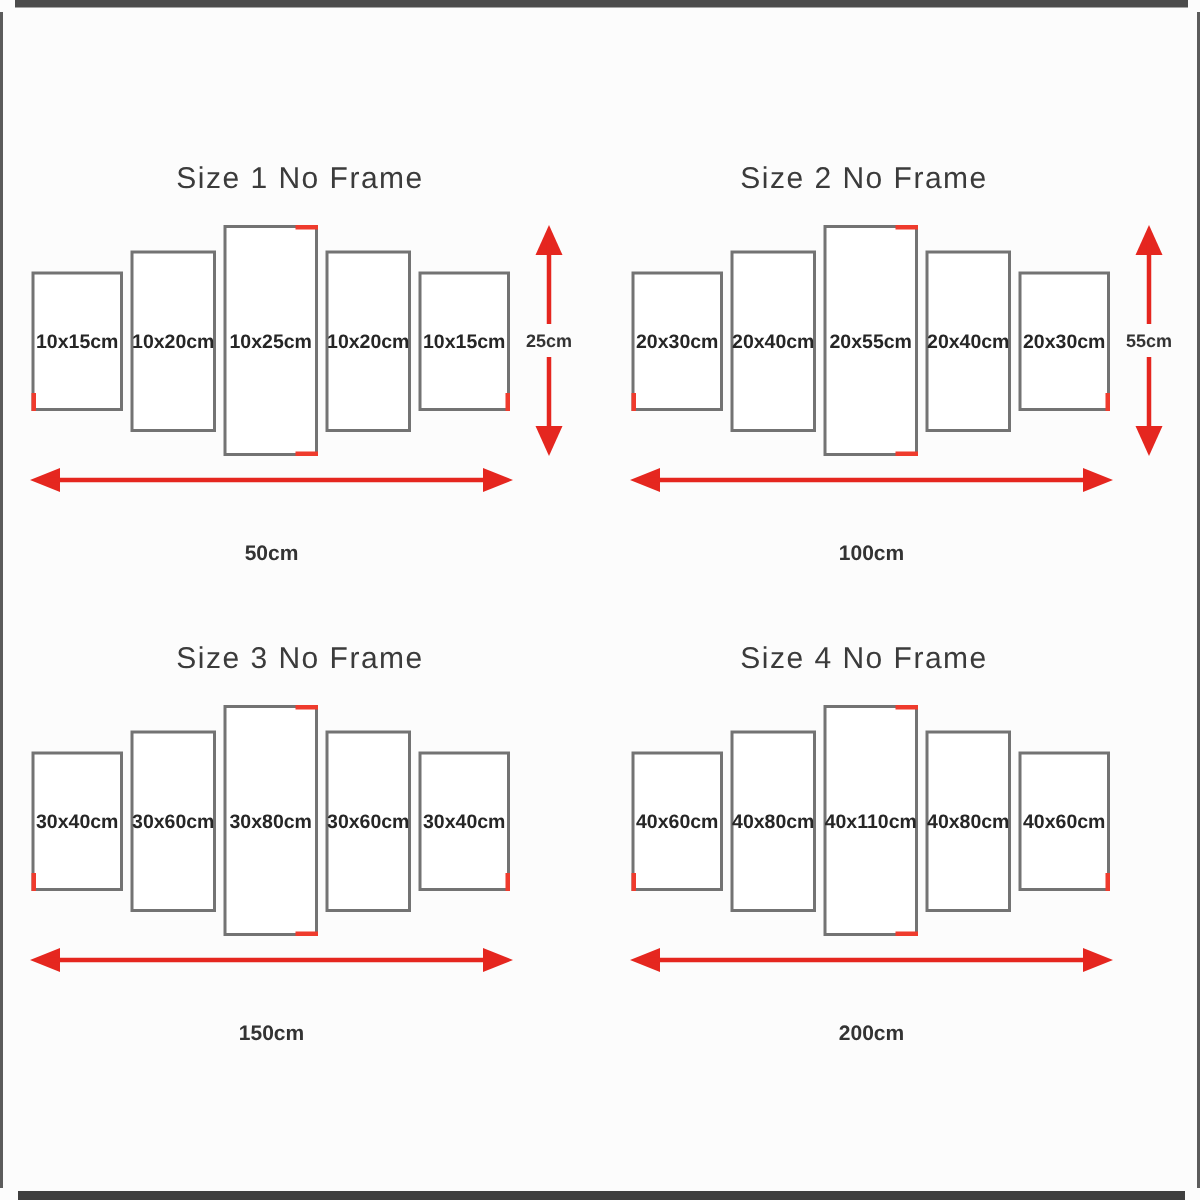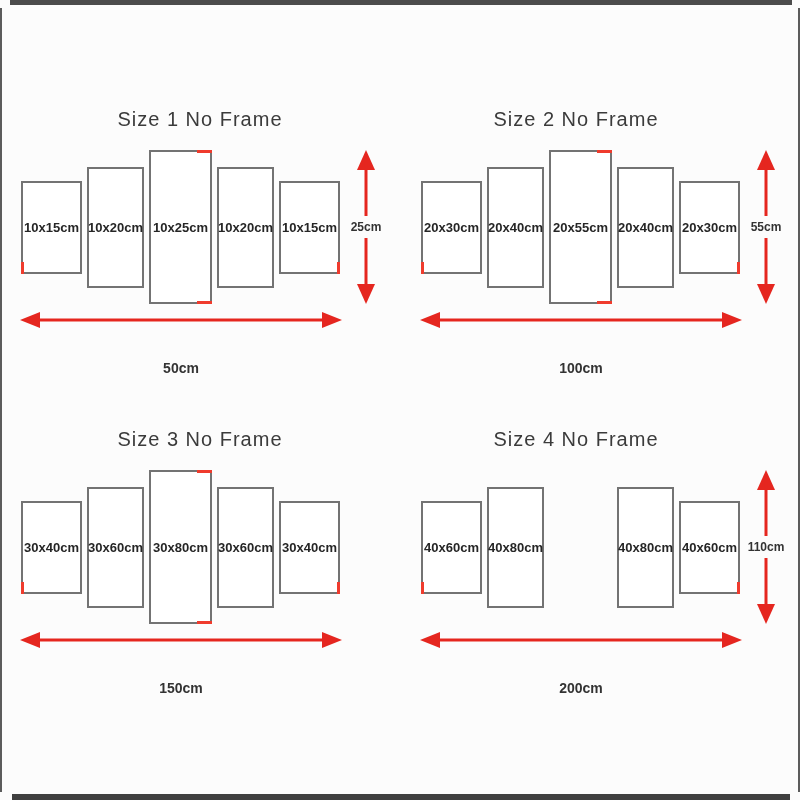--- a/index.html
+++ b/index.html
@@ -191,32 +191,31 @@
 
 <section class="quadrant q4">
   <h2 class="title">Size 4 No Frame</h2>
   <div class="panel p1">
     <span class="mark m-blv"></span>
     <span class="plabel">40x60cm</span>
   </div>
   <div class="panel p2">
     <span class="plabel">40x80cm</span>
   </div>
+  <div class="panel p3">
+    <span class="mark m-tr"></span>
+    <span class="mark m-brh"></span>
+    <span class="plabel">40x110cm</span>
+  </div>
   <div class="panel p4">
     <span class="plabel">40x80cm</span>
   </div>
   <div class="panel p5">
     <span class="mark m-brv"></span>
     <span class="plabel">40x60cm</span>
   </div>
-  <div class="varrow">
-    <span class="vhead up"></span>
-    <span class="vshaft"></span>
-    <span class="vlabel">110cm</span>
-    <span class="vhead down"></span>
-  </div>
   <div class="harrow">
     <span class="hhead left"></span>
     <span class="hshaft"></span>
     <span class="hlabel">200cm</span>
     <span class="hhead right"></span>
   </div>
 </section>
 
 </body></html>

